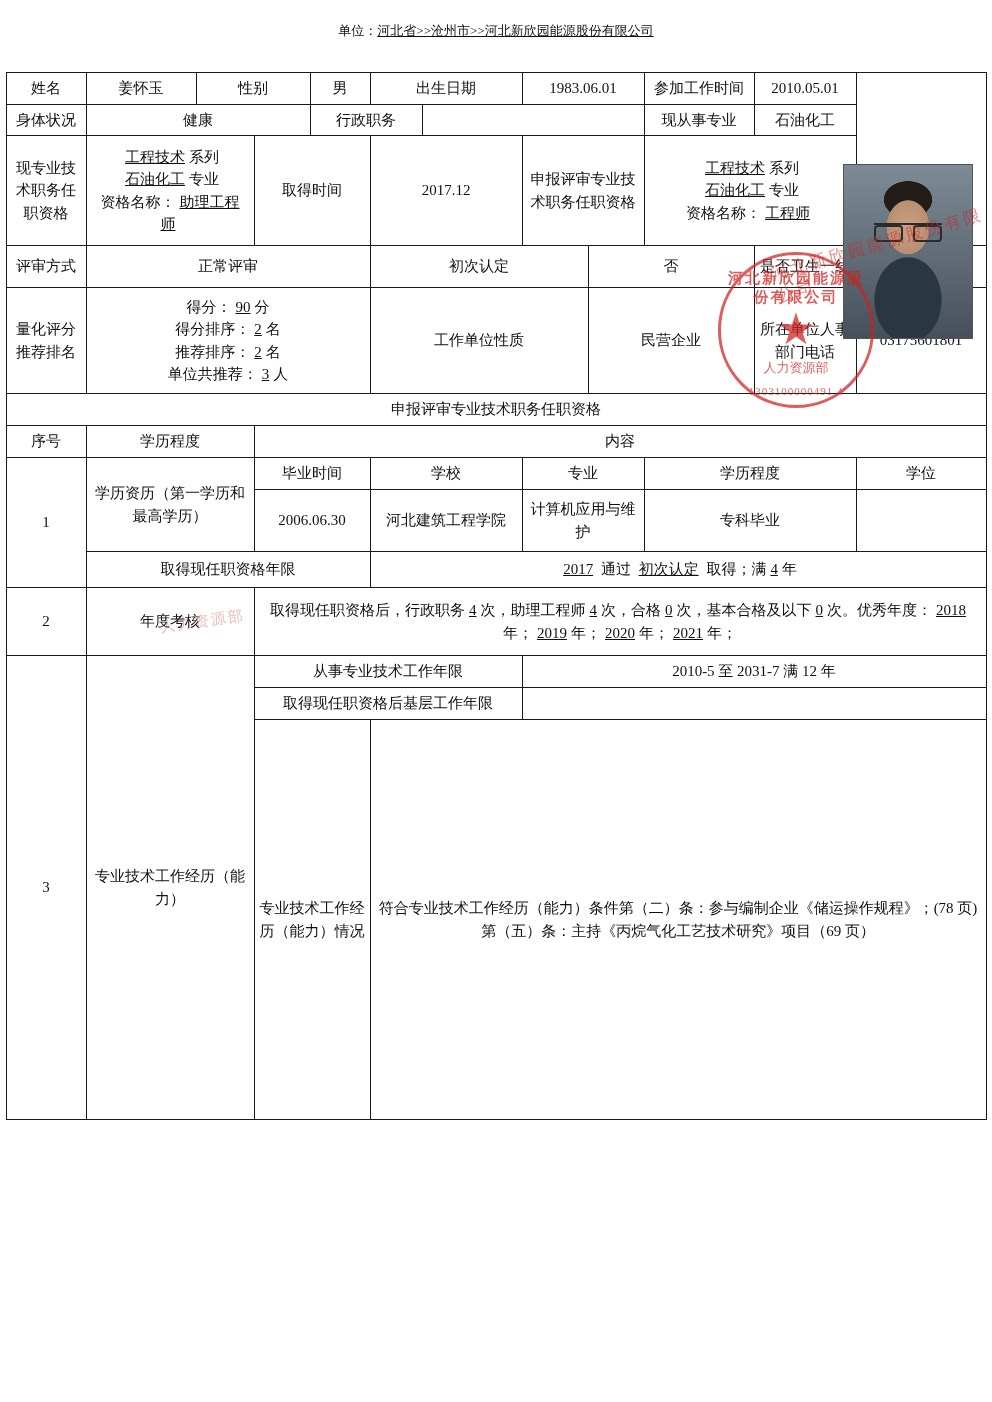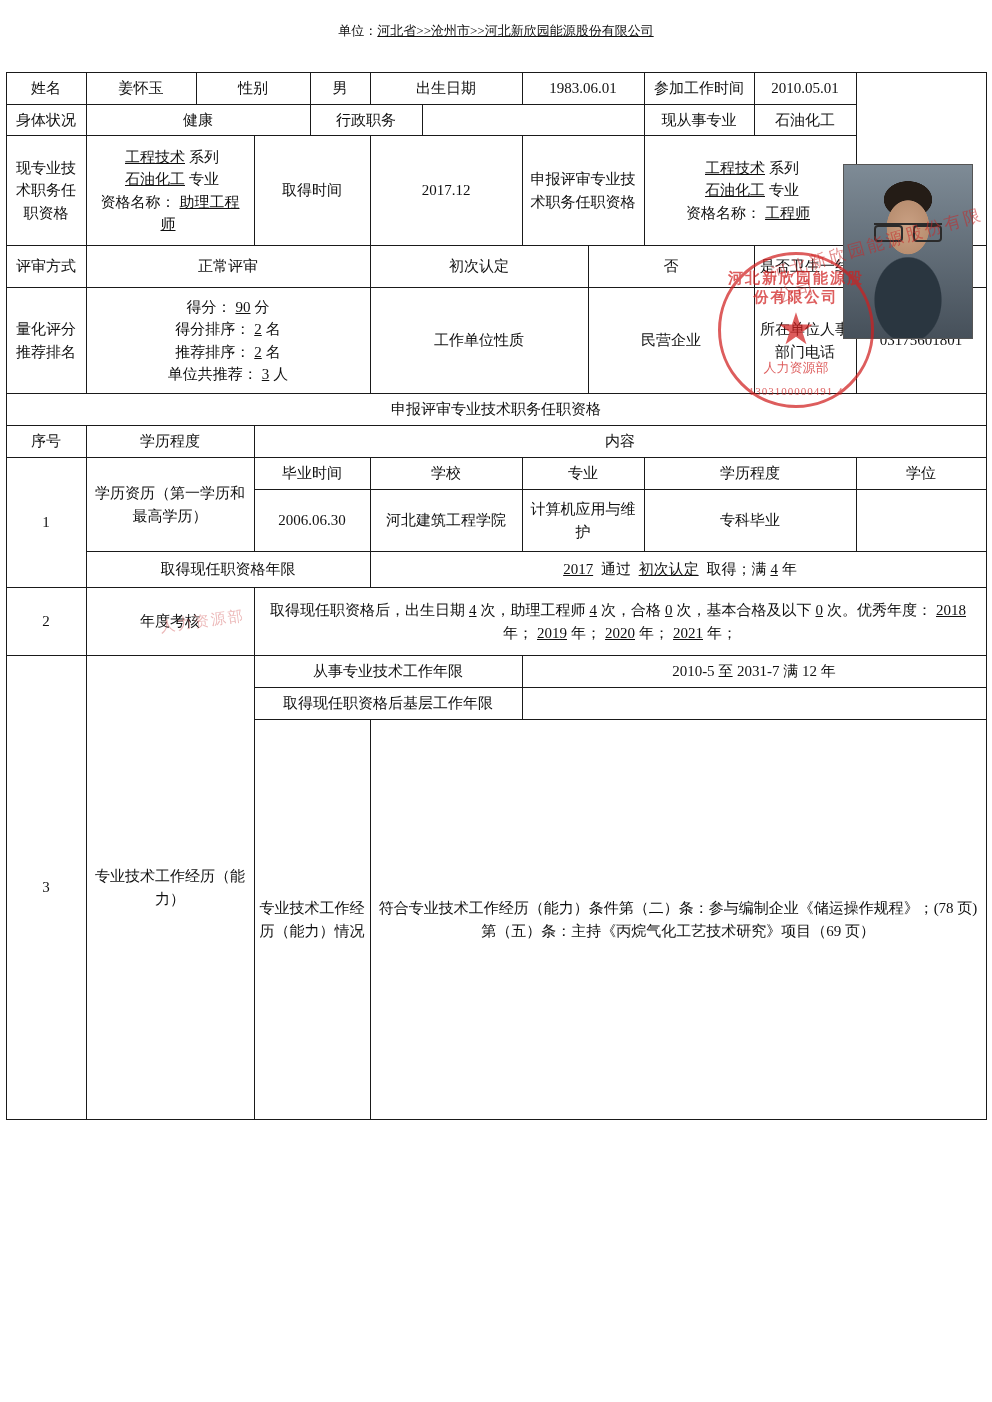--- a/index.html
+++ b/index.html
@@ -305,21 +305,21 @@
         <span>通过</span>
         <span class="u">初次认定</span>
         <span>取得；满</span><span class="u">4</span><span>年</span>
       </td>
     </tr>
 
     <tr style="height:68px">
       <td>2</td>
       <td colspan="2">年度考核</td>
       <td colspan="9" class="cellblock">
-        <span>取得现任职资格后，出生日期</span><span class="u">4</span><span>次，助理工程师</span><span class="u">4</span><span>次，合格</span><span class="u">0</span><span>次，基本合格及以下</span><span class="u">0</span><span>次。优秀年度：</span><span class="u">2018</span><span>年；</span><span class="u">2019</span><span>年；</span><span class="u">2020</span><span>年；</span><span class="u">2021</span><span>年；</span>
+        <span>取得现任职资格后，行政职务</span><span class="u">4</span><span>次，助理工程师</span><span class="u">4</span><span>次，合格</span><span class="u">0</span><span>次，基本合格及以下</span><span class="u">0</span><span>次。优秀年度：</span><span class="u">2018</span><span>年；</span><span class="u">2019</span><span>年；</span><span class="u">2020</span><span>年；</span><span class="u">2021</span><span>年；</span>
       </td>
     </tr>
 
     <tr style="height:32px">
       <td rowspan="3">3</td>
       <td rowspan="3" colspan="2">专业技术工作经历（能力）</td>
       <td colspan="4" class="left">从事专业技术工作年限</td>
       <td colspan="5">2010-5 至 2031-7 满 12 年</td>
     </tr>
     <tr style="height:32px">

